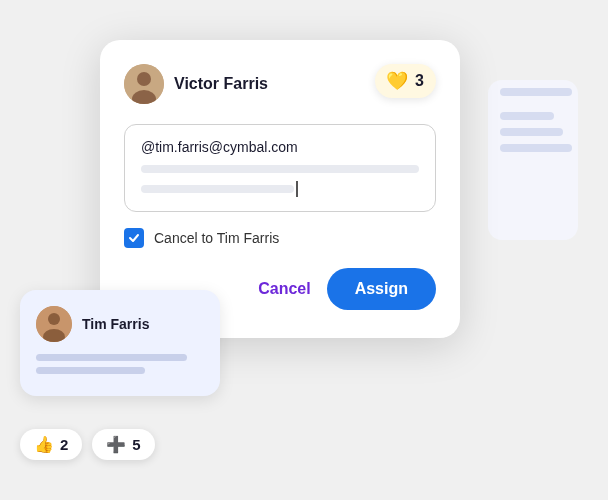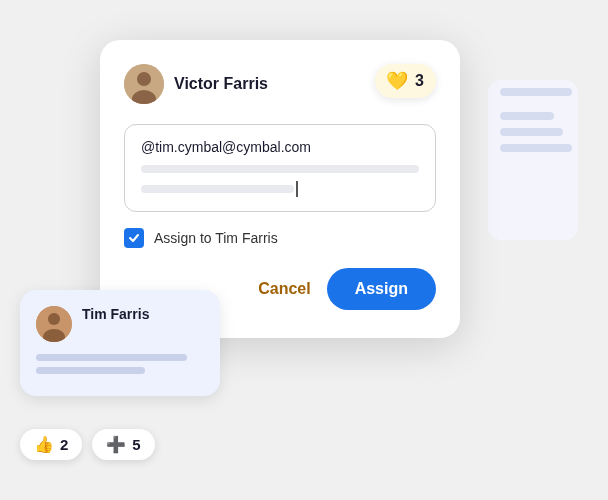--- a/index.html
+++ b/index.html
@@ -170,21 +170,21 @@
       display: flex;
       align-items: center;
       justify-content: flex-end;
       gap: 16px;
     }
     .btn-cancel {
       background: none;
       border: none;
       font-size: 16px;
       font-weight: 600;
-      color: #a16207;
+      color: #6d28d9;
       cursor: pointer;
     }
     .btn-assign {
       background: #1a73e8;
       color: #fff;
       border: none;
       border-radius: 24px;
       padding: 12px 28px;
       font-size: 16px;
       font-weight: 700;
@@ -197,21 +197,21 @@
       left: 20px;
       top: 290px;
       width: 200px;
       background: #eef2ff;
       border-radius: 16px;
       padding: 16px;
       box-shadow: 0 4px 16px rgba(0,0,0,0.1);
     }
     .tim-header {
       display: flex;
-      align-items: flex-start;
+      align-items: center;
       gap: 10px;
       margin-bottom: 12px;
     }
     .tim-avatar {
       width: 36px;
       height: 36px;
       border-radius: 50%;
       background: #c8956b;
       overflow: hidden;
       flex-shrink: 0;
@@ -280,35 +280,35 @@
         <svg viewBox="0 0 40 40" xmlns="http://www.w3.org/2000/svg">
           <circle cx="20" cy="20" r="20" fill="#c8a882"></circle>
           <circle cx="20" cy="15" r="7" fill="#8b6347"></circle>
           <ellipse cx="20" cy="35" rx="12" ry="9" fill="#8b6347"></ellipse>
         </svg>
       </div>
       <span class="user-name">Victor Farris</span>
     </div>
 
     <div class="input-box">
-      <div class="email-text">@tim.cymbal@cymbal.com</div>
+      <div class="email-text">@tim.farris@cymbal.com</div>
       <div class="input-line"></div>
       <div class="cursor-line">
         <div class="input-line"></div>
         <div class="cursor"></div>
       </div>
     </div>
 
     <div class="checkbox-row">
       <div class="checkbox">
         <svg viewBox="0 0 12 12" fill="none" xmlns="http://www.w3.org/2000/svg">
           <polyline points="2,6 5,9 10,3" stroke="white" stroke-width="2" stroke-linecap="round" stroke-linejoin="round"></polyline>
         </svg>
       </div>
-      <span class="checkbox-label">Assign to Tim Farris</span>
+      <span class="checkbox-label">Cancel to Tim Farris</span>
     </div>
 
     <div class="buttons-row">
       <button class="btn-cancel">Cancel</button>
       <button class="btn-assign">Assign</button>
     </div>
 
   </div>
 
   <div class="tim-card">

